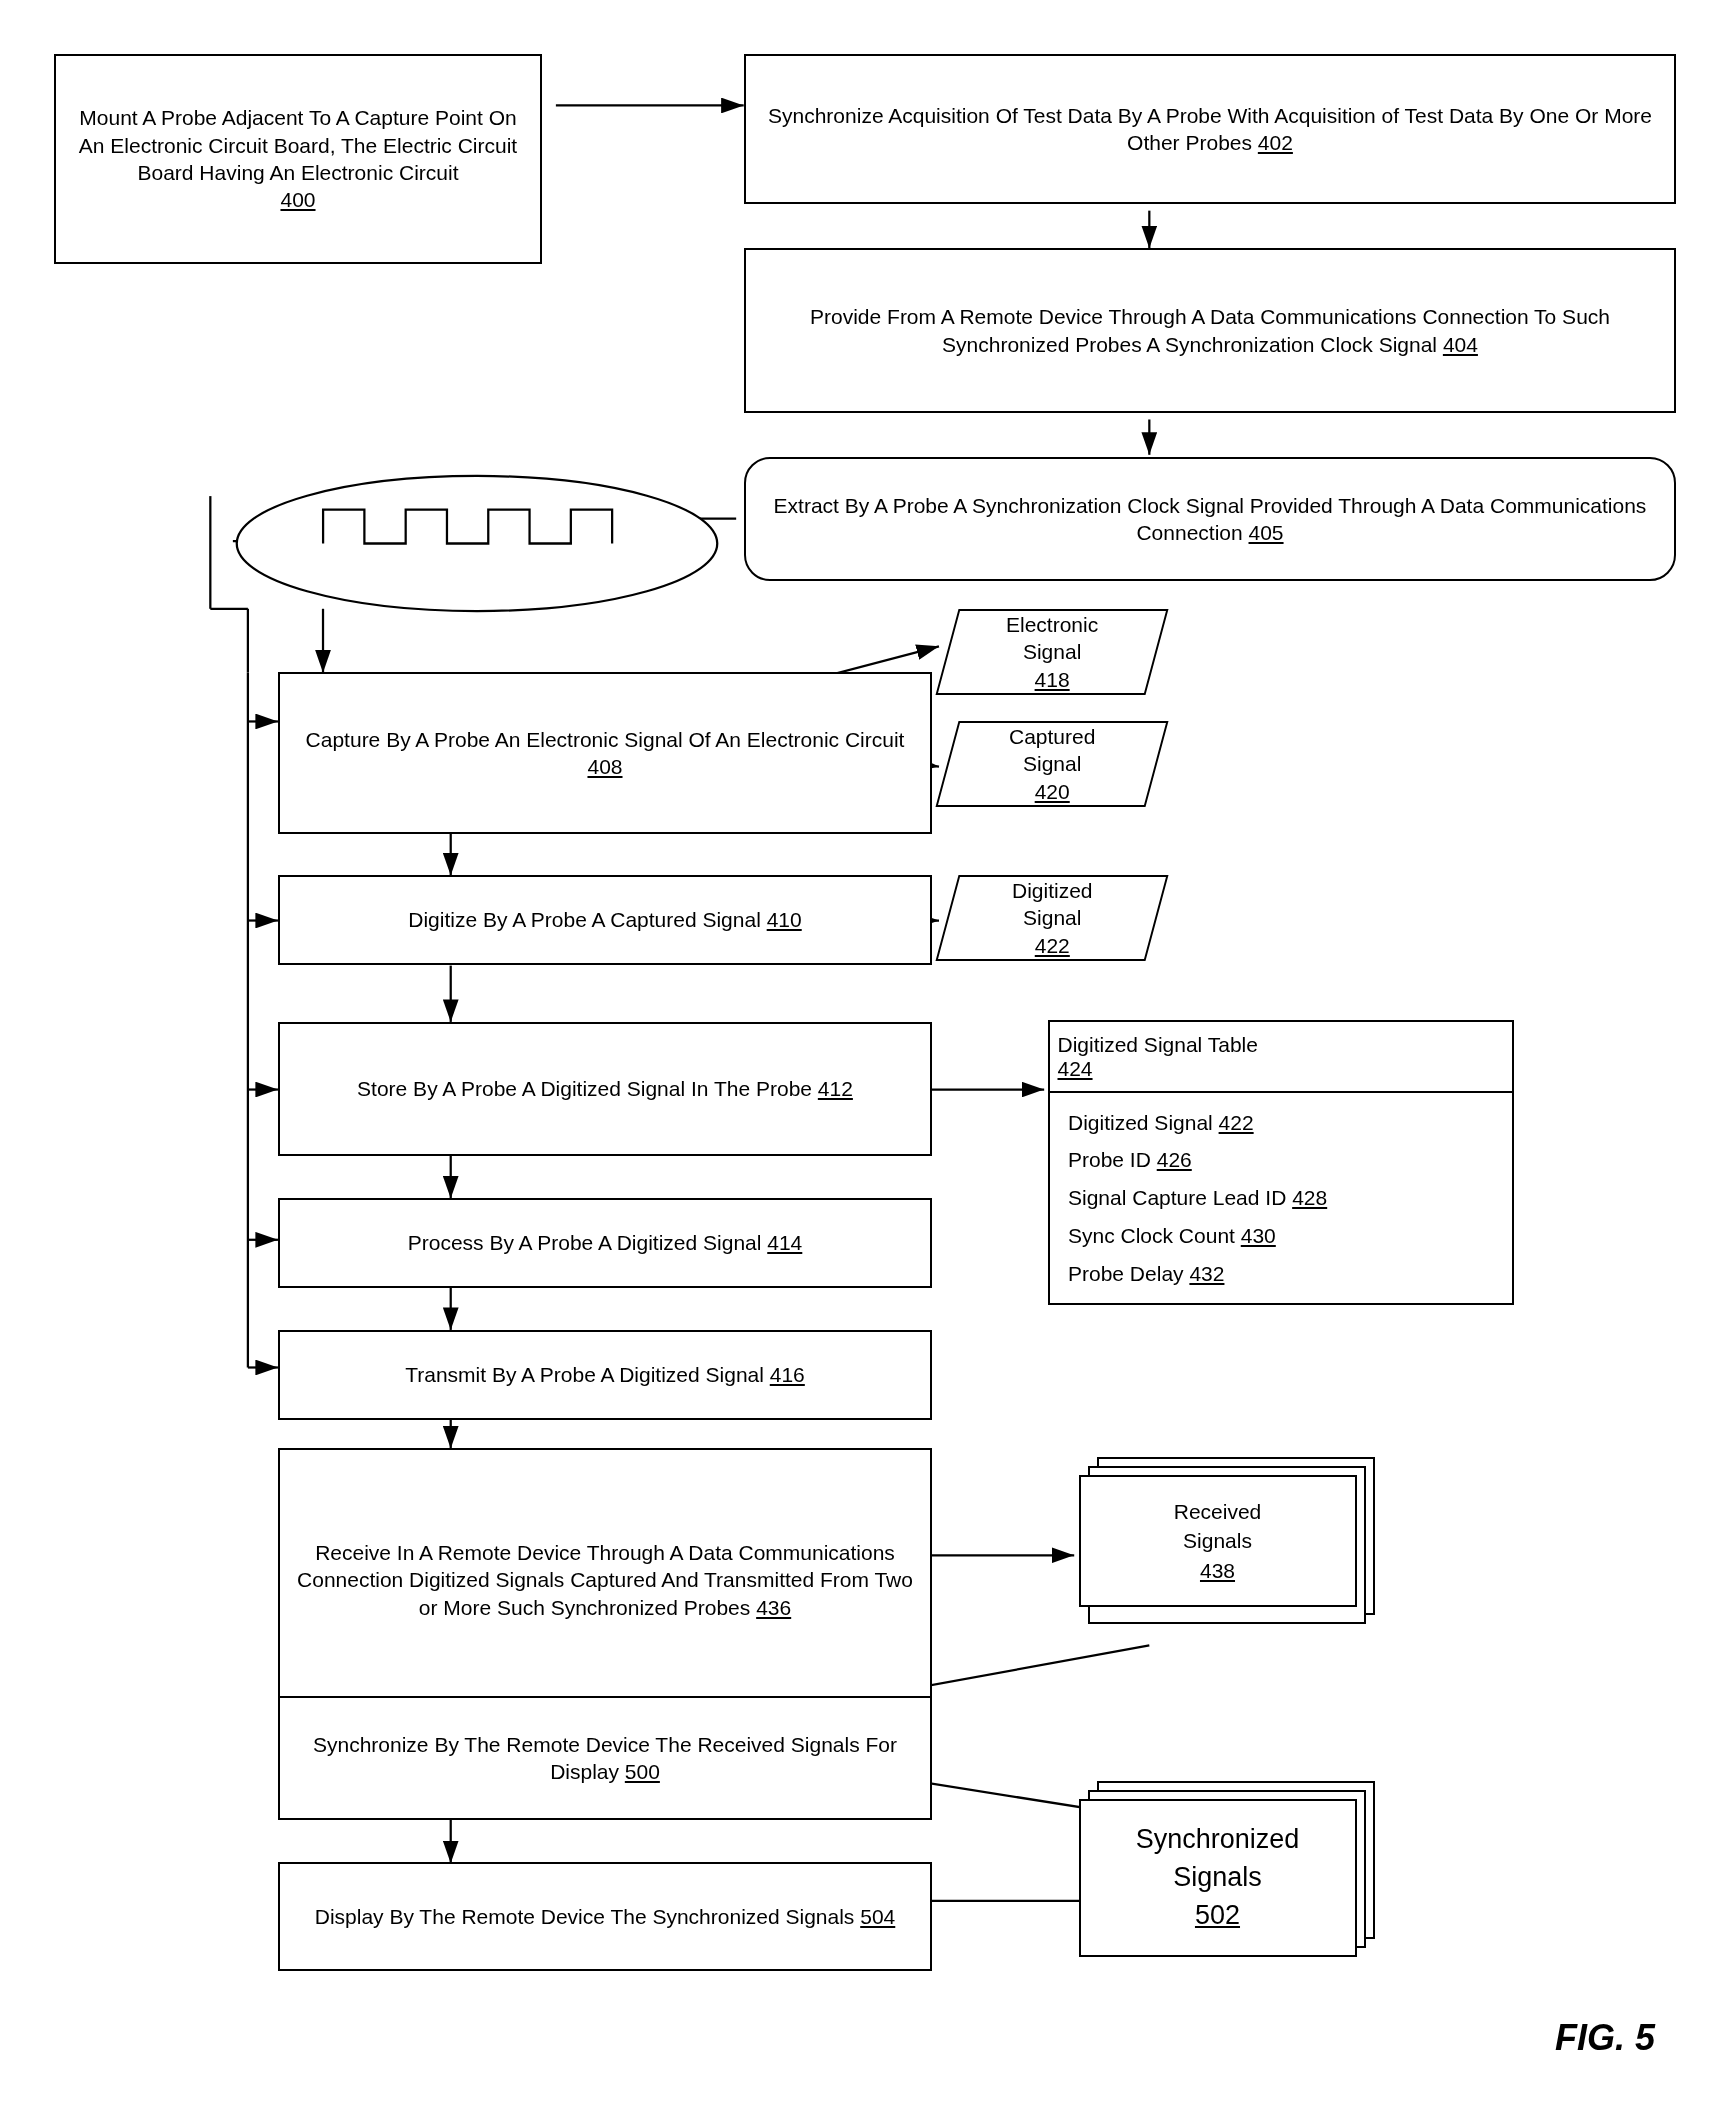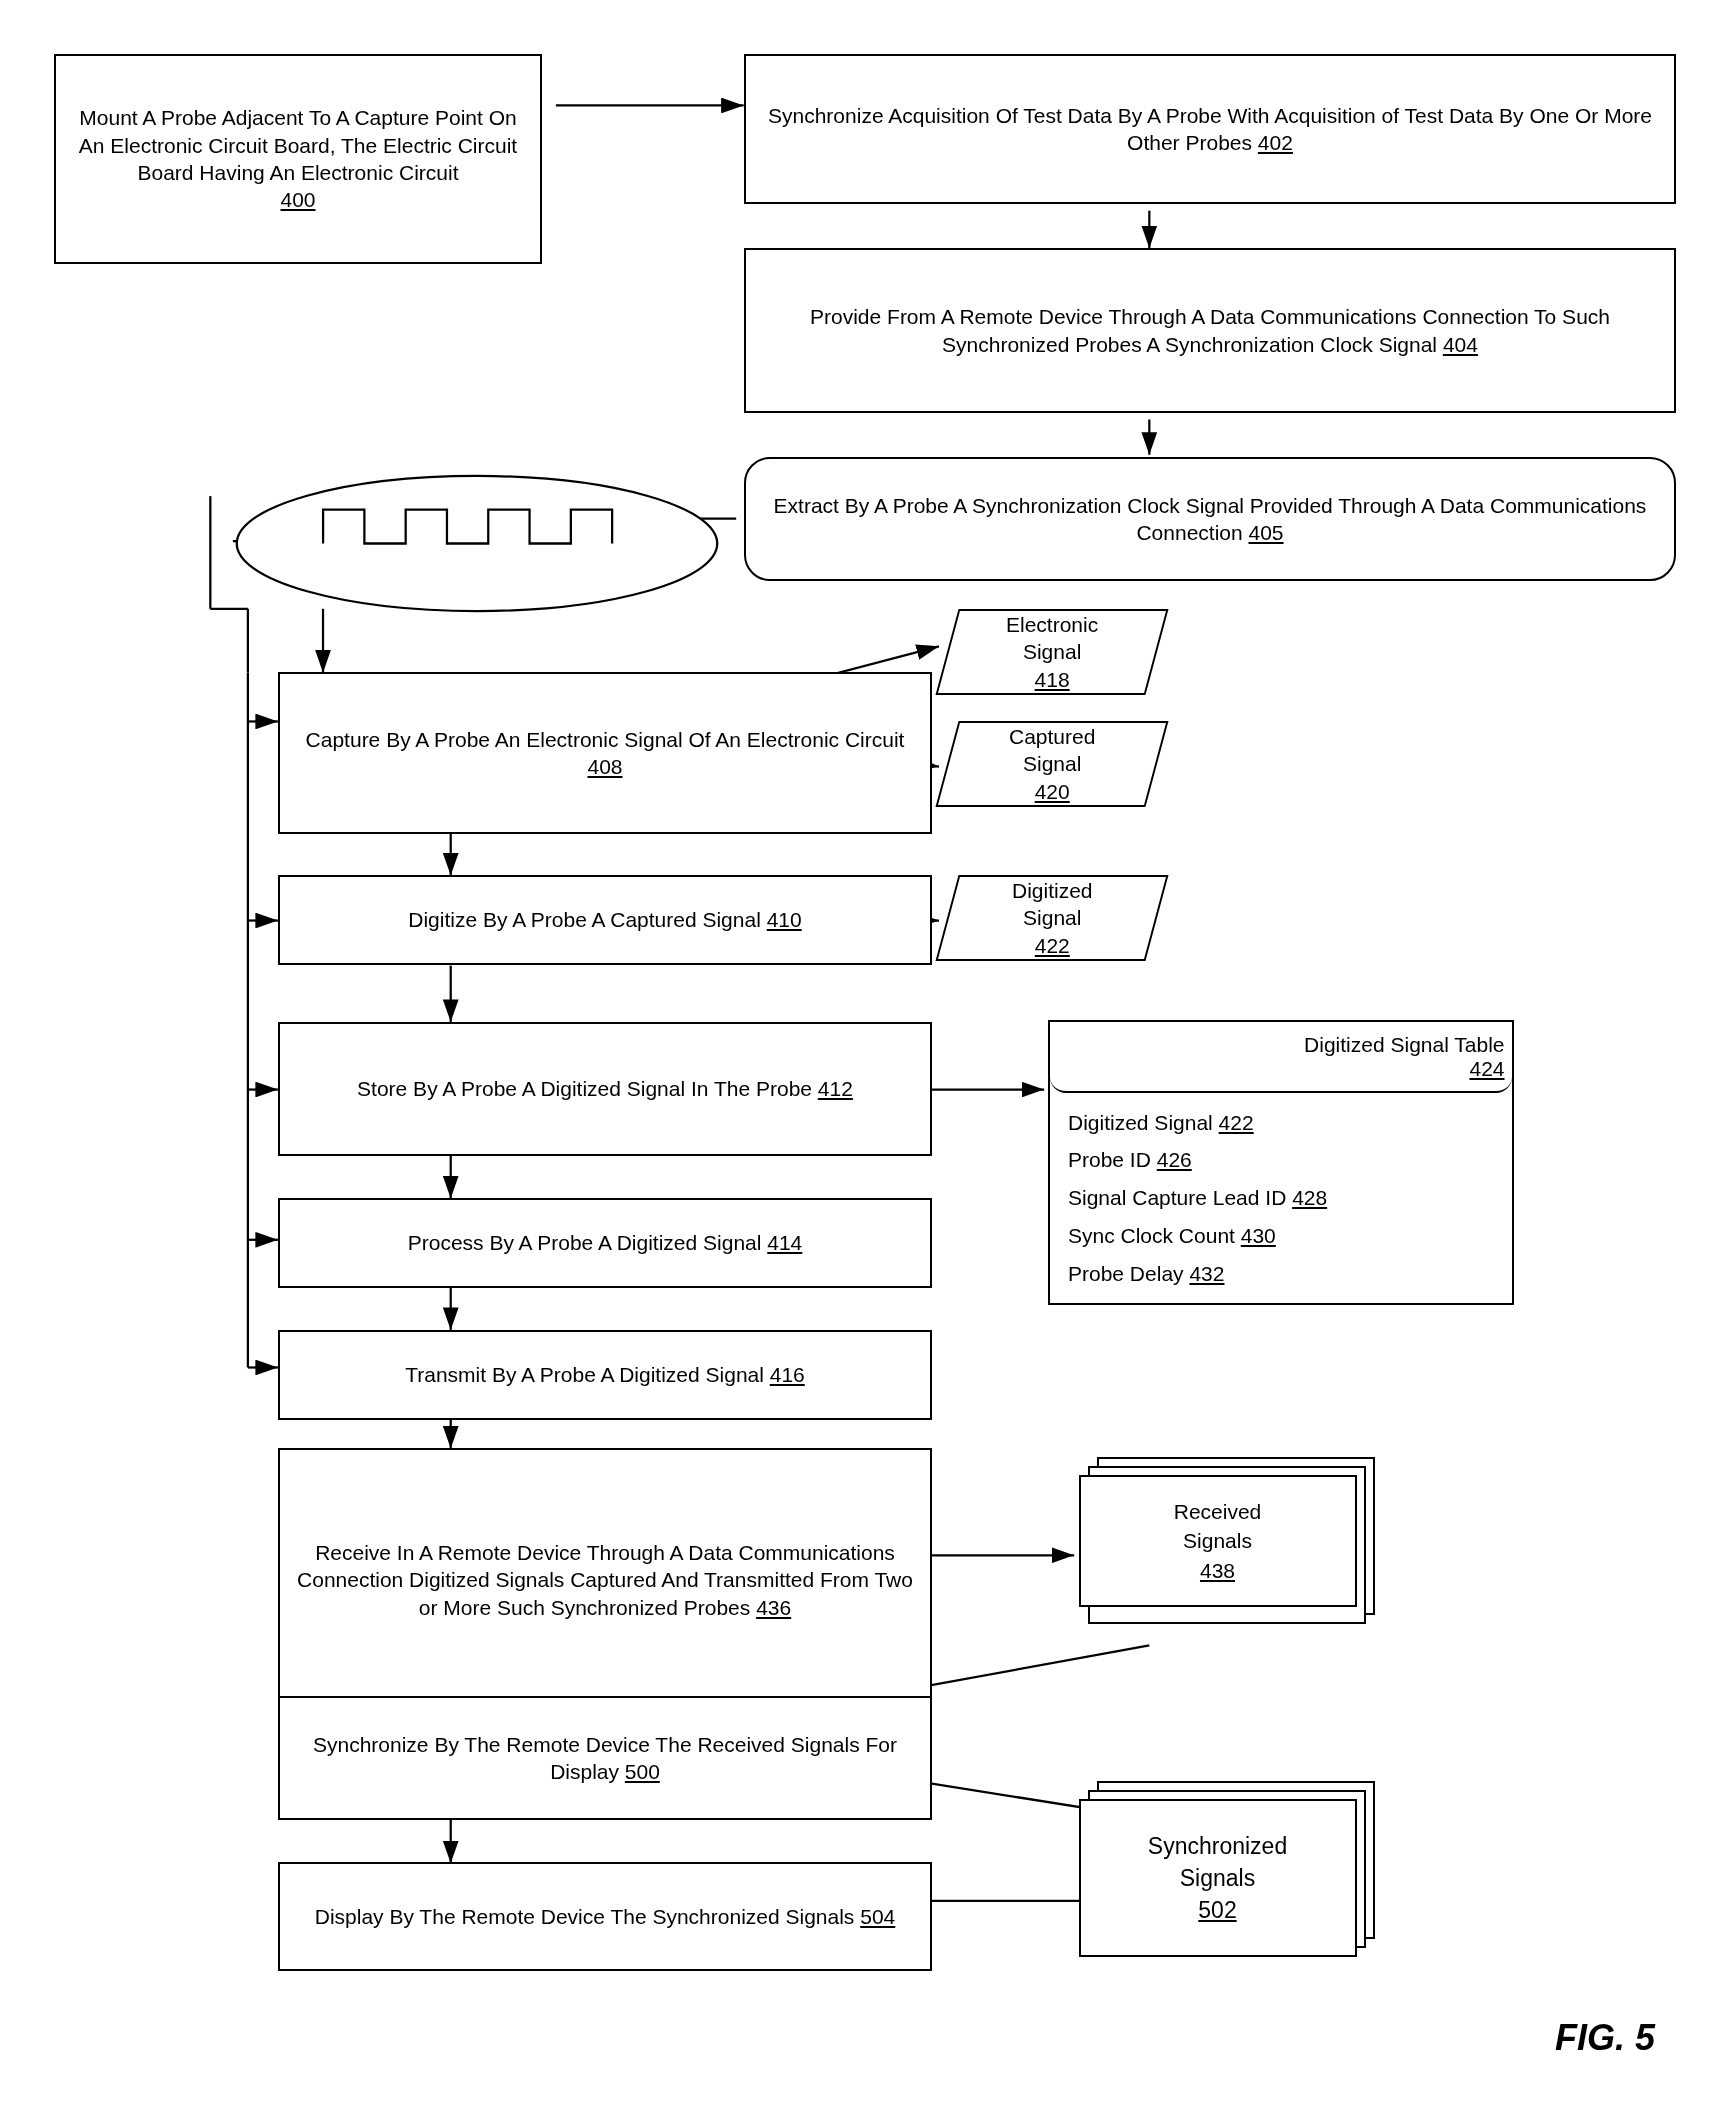--- a/index.html
+++ b/index.html
@@ -224,21 +224,21 @@
   </div>
 
   <div class="flow-box" style="left:278px; top:1022px; width:654px; height:134px;">
     <div>
       <span>Store By A Probe A Digitized Signal In The Probe</span>
       <span class="flow-box-underline">412</span>
     </div>
   </div>
 
   <div style="position:absolute; left:1048px; top:1020px; width:466px; border:2.3px solid #000; background:#fff; font-size:21px;">
-    <div style="text-align:right; padding:10.5px 7.5px; border-bottom:2.3px solid #000;border-radius:16px;">
+    <div style="text-align:left; padding:10.5px 7.5px; border-bottom:2.3px solid #000;">
       <span>Digitized Signal Table</span><br>
       <u>424</u>
     </div>
     <div style="padding:10.5px 18px; line-height:1.8;">
       <div>Digitized Signal <u>422</u></div>
       <div>Probe ID <u>426</u></div>
       <div>Signal Capture Lead ID <u>428</u></div>
       <div>Sync Clock Count <u>430</u></div>
       <div>Probe Delay <u>432</u></div>
     </div>
@@ -280,21 +280,21 @@
   <div class="flow-box" style="left:278px; top:1696px; width:654px; height:124px;">
     <div>
       <span>Synchronize By The Remote Device The Received Signals For Display</span>
       <span class="flow-box-underline">500</span>
     </div>
   </div>
 
   <div style="position:absolute; left:1074px; top:1781px; width:301px; height:180px;">
     <div style="position:absolute; left:22.5px; top:0; width:278px; height:158px; border:2.3px solid #000; background:#fff;"></div>
     <div style="position:absolute; left:13.5px; top:9px; width:278px; height:158px; border:2.3px solid #000; background:#fff;"></div>
-    <div style="position:absolute; left:4.5px; top:18px; width:278px; height:158px; border:2.3px solid #000; background:#fff; display:flex; align-items:center; justify-content:center; text-align:center; font-size:23px; line-height:1.4;">
+    <div style="position:absolute; left:4.5px; top:18px; width:278px; height:158px; border:2.3px solid #000; background:#fff; display:flex; align-items:center; justify-content:center; text-align:center; font-size:27px; line-height:1.4;">
       <div>
         <div>Synchronized<br>Signals</div>
         <div><u>502</u></div>
       </div>
     </div>
   </div>
 
   <div class="flow-box" style="left:278px; top:1862px; width:654px; height:109px;">
     <div>
       <span>Display By The Remote Device The Synchronized Signals</span>

